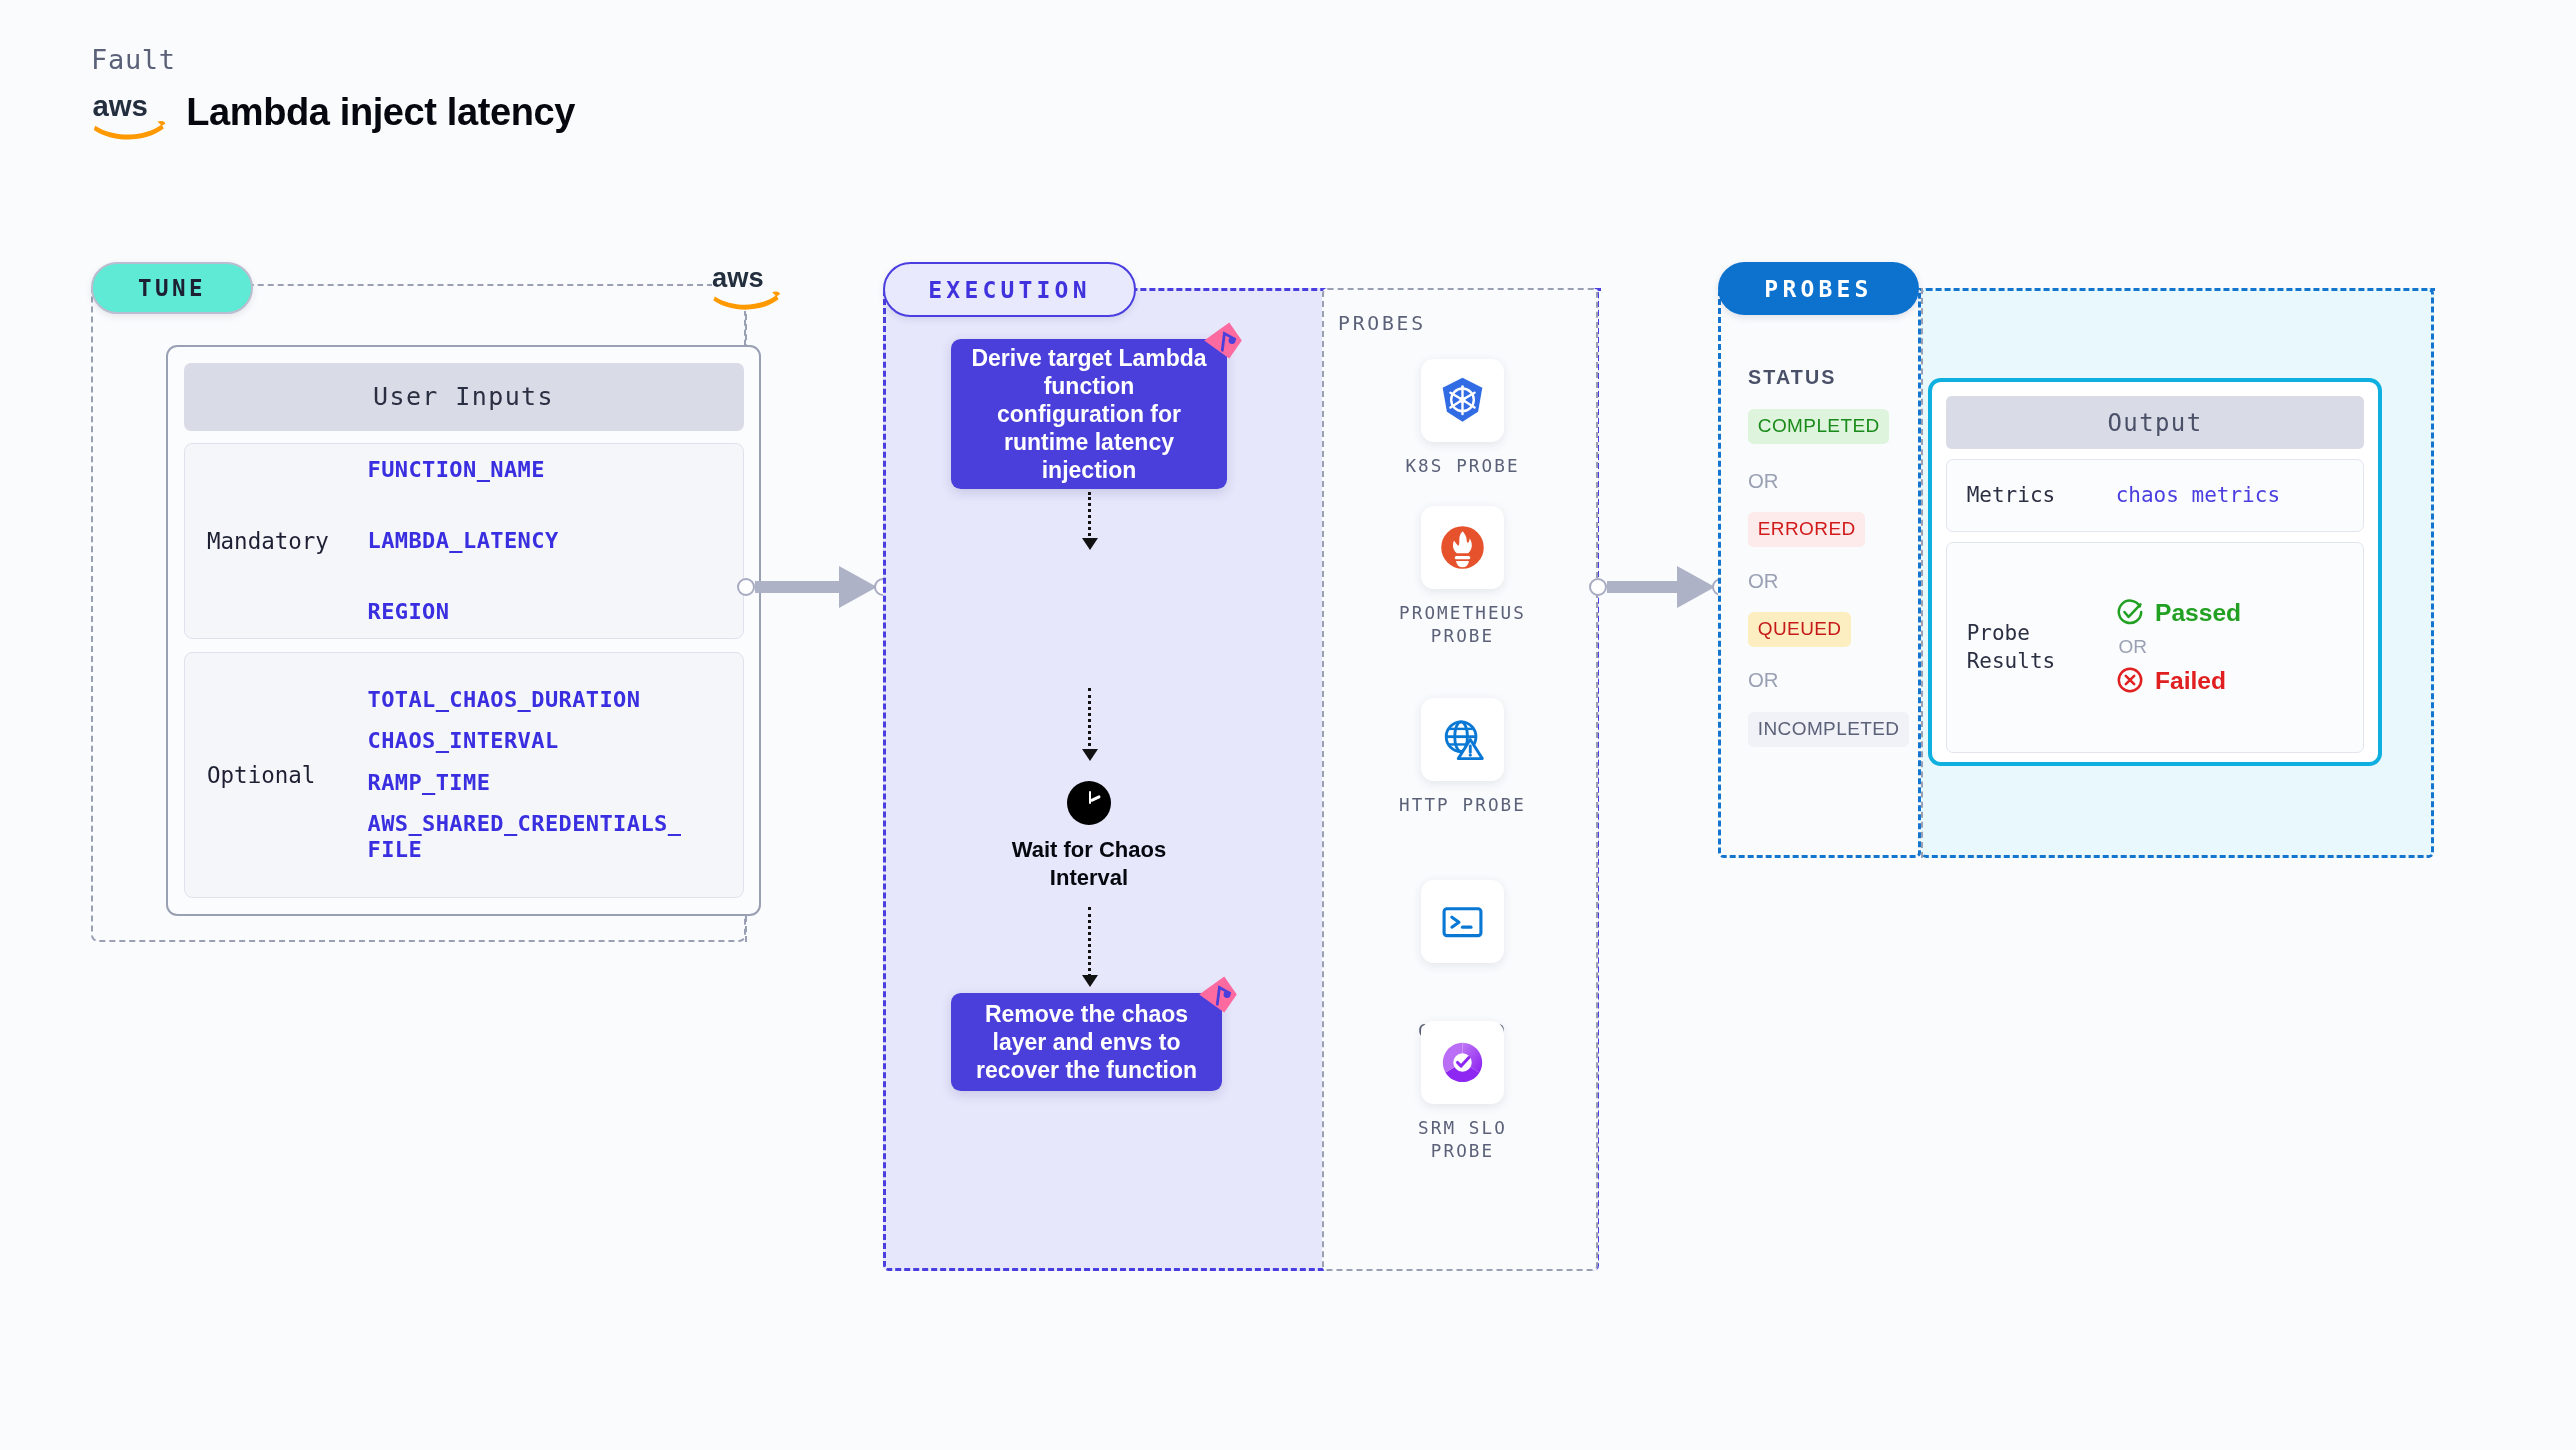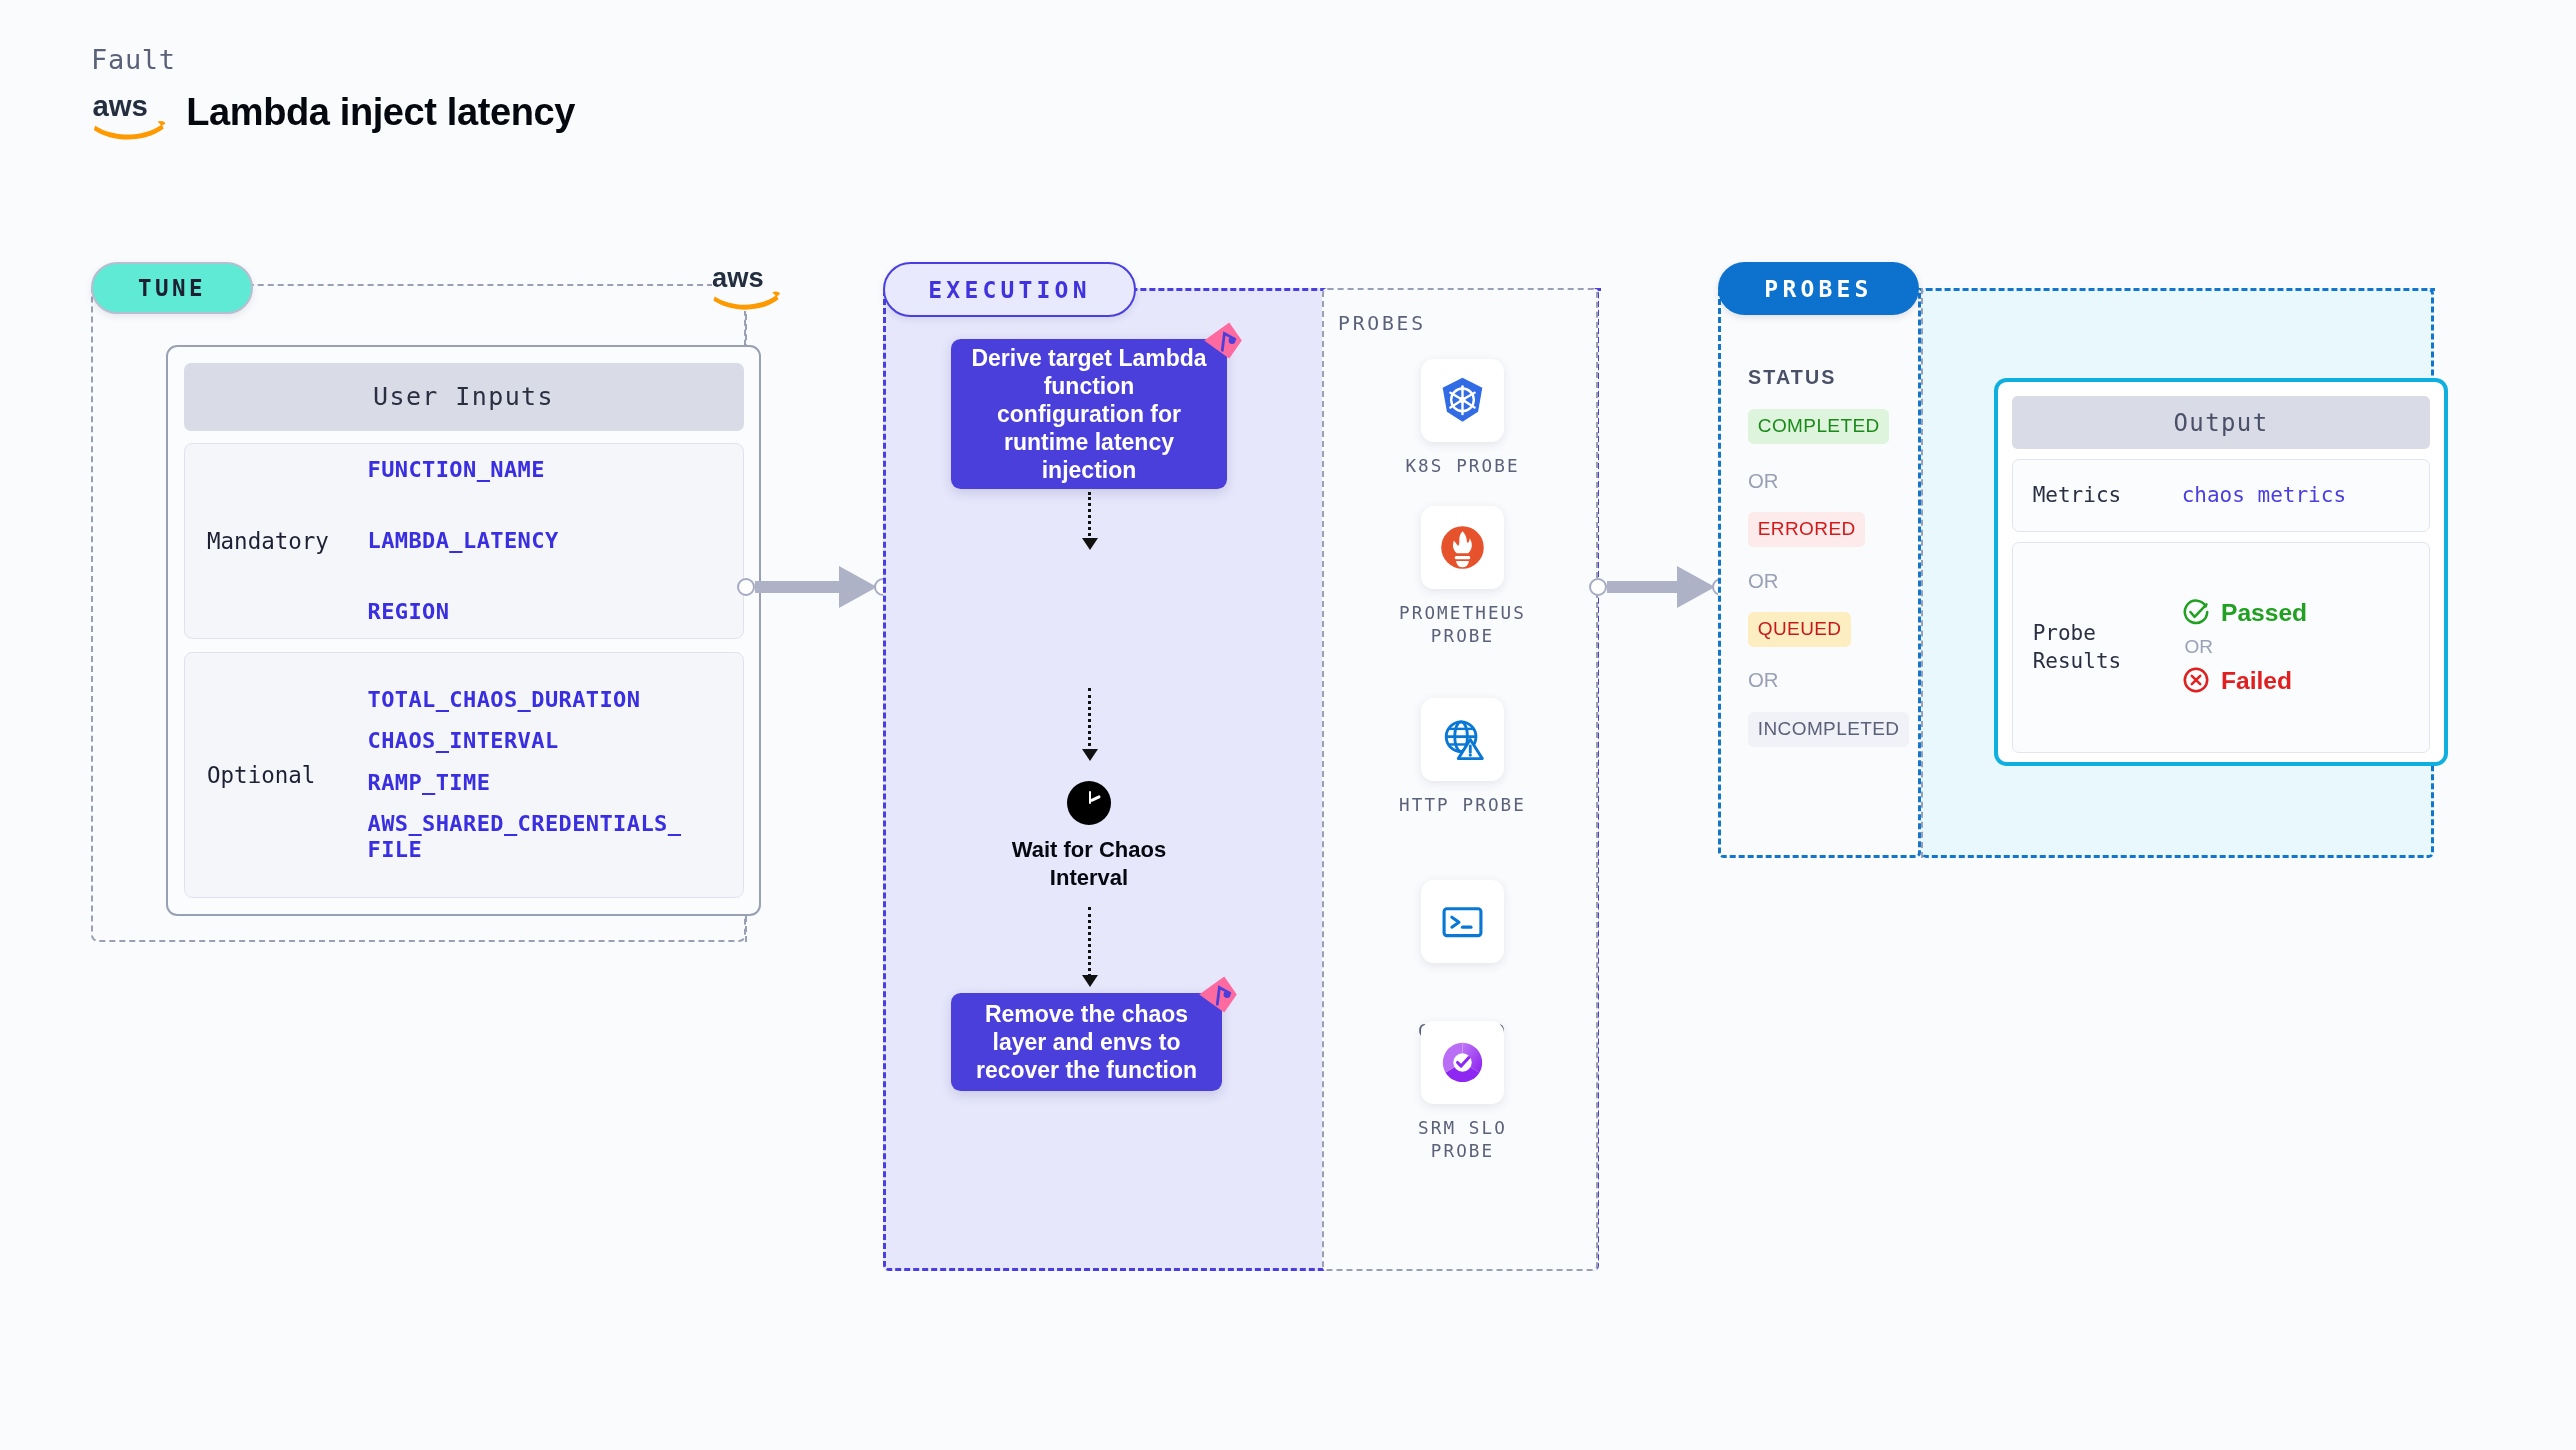--- a/index.html
+++ b/index.html
@@ -176,21 +176,21 @@
     font-size: 19.7px; font-weight: bold; color: #4a5067; letter-spacing: 2.1px;
   }
   .badge {
     position: absolute; left: 1748px; border-radius: 5.6px;
     padding: 6.3px 9.8px; font-size: 19px; font-weight: normal; letter-spacing: 0.4px;
   }
   .or-text {
     position: absolute; left: 1748px; font-size: 20.4px; color: #9ba1b4;
   }
   .out-card {
-    position: absolute; left: 1994px; top: 378px; width: 454px; height: 388px;
+    position: absolute; left: 1928px; top: 378px; width: 454px; height: 388px;
     border: 4.2px solid #0fb0e0; border-radius: 12.7px; background: #ffffff; padding: 14px;
   }
   .out-head {
     height: 53px; background: #d9dbe7; border-radius: 5.6px;
     display: flex; align-items: center; justify-content: center;
     font-family: "DejaVu Sans Mono", monospace; font-size: 24px;
     color: #4a5067; letter-spacing: 1.4px;
   }
   .out-row {
     margin-top: 9.8px; border: 1.4px solid #e2e5ee; border-radius: 7px;

